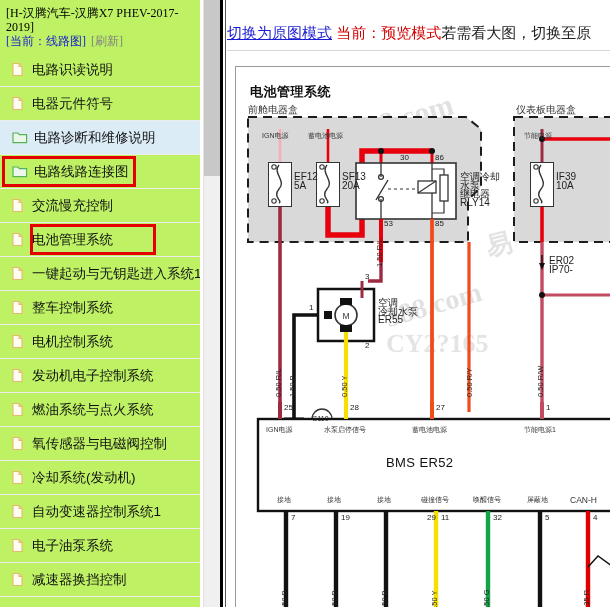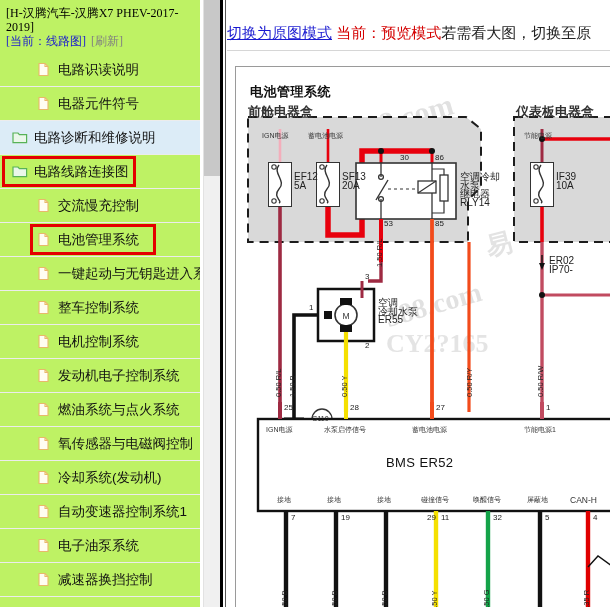--- a/index.html
+++ b/index.html
@@ -44,21 +44,21 @@
     align-items: center;
     height: 33px;
     border-bottom: 1px solid #ececec;
     font-size: 13.5px;
     color: #111;
     cursor: pointer;
     position: relative;
     white-space: nowrap;
   }
   .tree-item.lvl1 { padding-left: 12px; }
-  .tree-item.lvl2 { padding-left: 36px; text-align: center; }
+  .tree-item.lvl2 { padding-left: 10px; text-align: center; }
   .tree-item.selected { background: #dcecf7; }
 
   .ico {
     width: 15px; height: 15px;
     margin-right: 7px;
     flex: 0 0 auto;
     position: relative;
     display: inline-block;
   }
   
@@ -160,24 +160,23 @@
     pointer-events: none;
     white-space: nowrap;
     font-family: "Liberation Serif", "DejaVu Serif", serif;
   }
   .wm1 { left: 72px; top: 40px; font-size: 30px; transform: rotate(-16deg); }
   .wm2 { left: 148px; top: 222px; font-size: 28px; transform: rotate(-16deg); }
   .wm3 { left: 150px; top: 262px; font-size: 26px; color: rgba(150,150,150,0.26); }
   .wm4 { left: 250px; top: 160px; font-size: 26px; transform: rotate(-14deg); color: rgba(140,140,140,0.24); }
   .box-caption {
     position: absolute;
-    font-size: 13px;
+    font-size: 10px;
     color: #333;
     white-space: nowrap;
-    font-weight: bold;
   }
   .pin-label {
     position: absolute;
     font-size: 7px;
     color: #333;
     white-space: nowrap;
   }
   .num-label {
     position: absolute;
     font-size: 8px;

